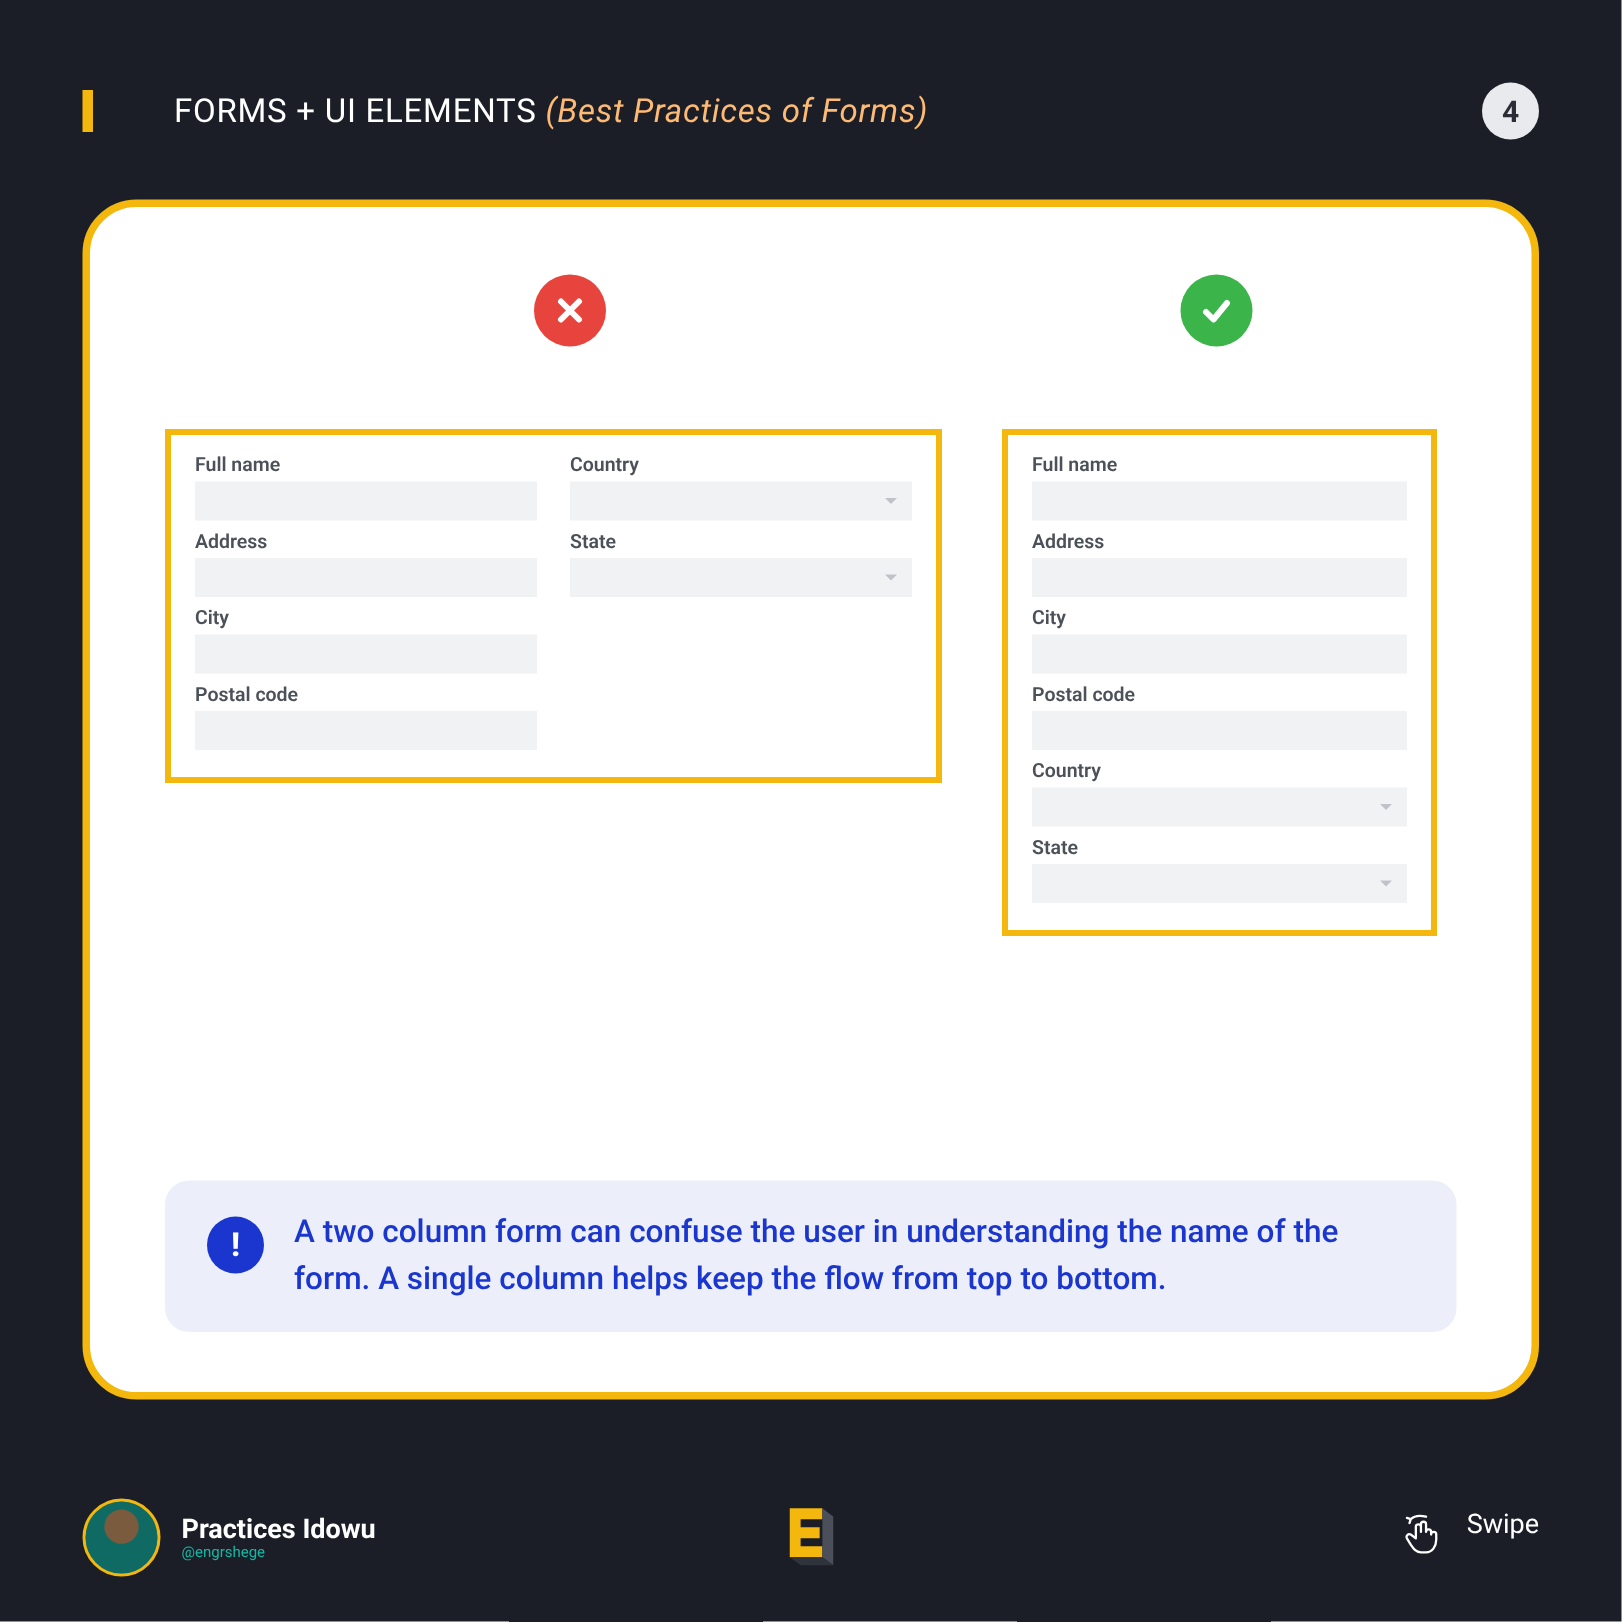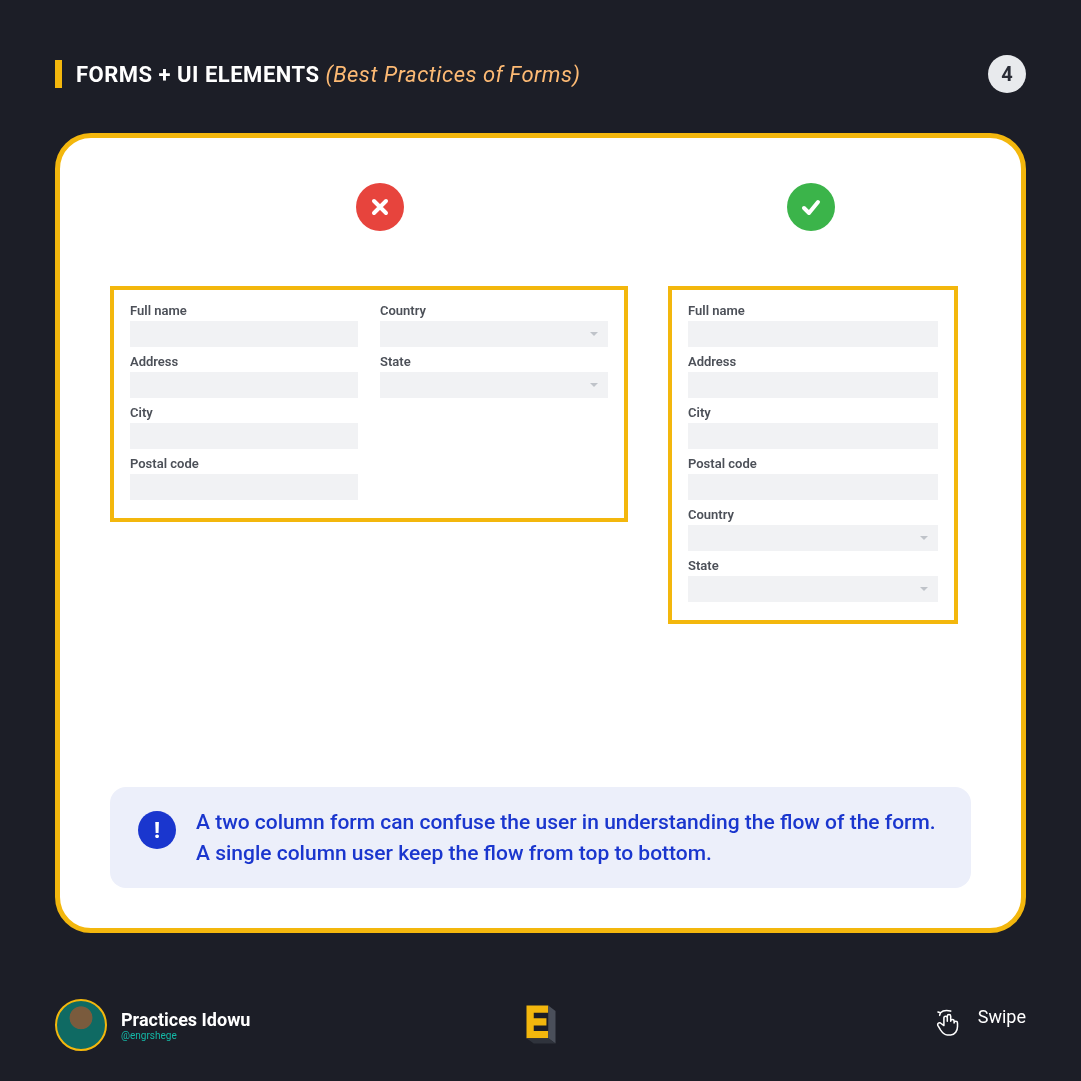--- a/index.html
+++ b/index.html
@@ -25,21 +25,21 @@
   .accent-bar {
     width: 7px;
     height: 28px;
     background: #f3b70d;
   }
   .title {
     color: #fff;
     font-size: 22px;
     letter-spacing: 0.5px;
   }
-  .title .bold { font-weight: 700; }
+  .title .bold { font-weight: 400; margin-left: 40px; }
   .title .sub { font-style: italic; font-weight: 400; color: #fdba74; }
   .page-badge {
     width: 38px;
     height: 38px;
     border-radius: 50%;
     background: #e8eaed;
     color: #2a2d37;
     display: flex;
     align-items: center;
     justify-content: center;
@@ -281,21 +281,21 @@
             <div class="field-input select"></div>
           </div>
         </div>
     </div>
   </div>
 
   <div class="note">
     <div class="note-icon">
       <span>!</span>
     </div>
-    <div class="note-text">A two column form can confuse the user in understanding the flow of the form. A single column user keep the flow from top to bottom.</div>
+    <div class="note-text">A two column form can confuse the user in understanding the name of the form. A single column helps keep the flow from top to bottom.</div>
   </div>
 </div>
 
 <div class="footer">
   <div class="author">
     <div class="avatar"></div>
     <div class="author-text">
       <span class="author-name">Practices Idowu</span>
       <span class="author-handle">@engrshege</span>
     </div>

